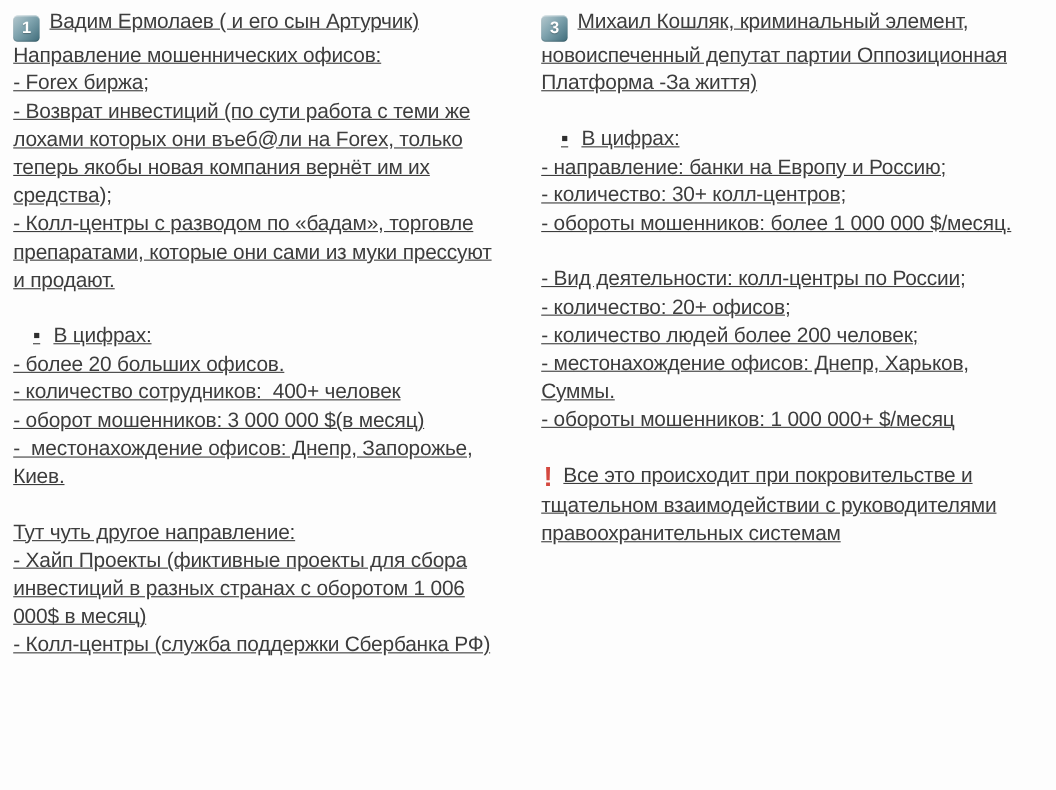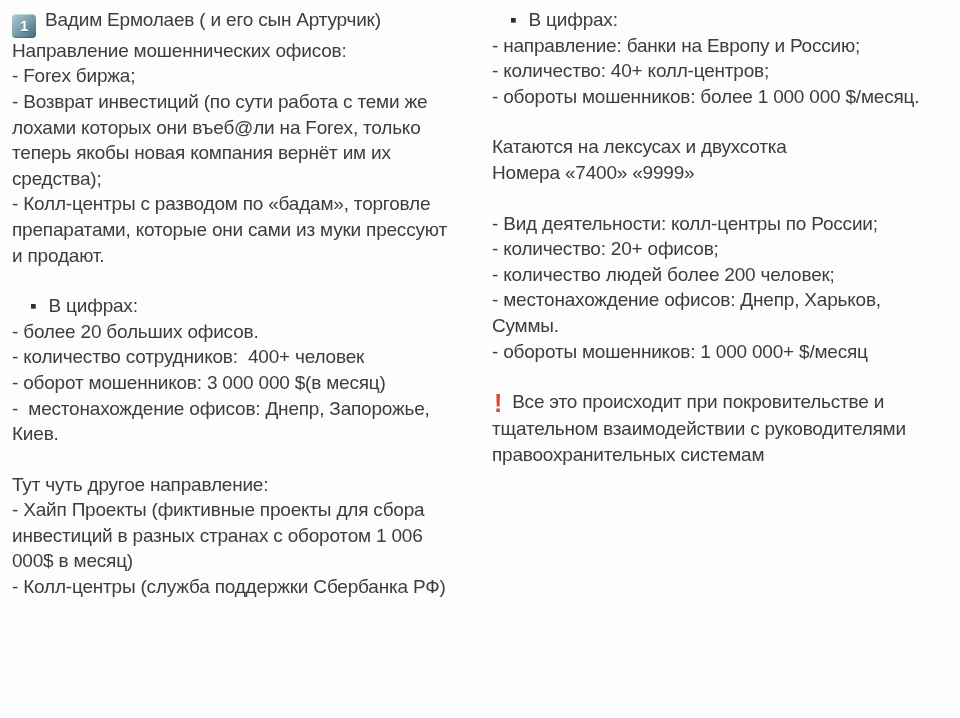--- a/index.html
+++ b/index.html
@@ -18,20 +18,21 @@
   }
   .col {
     width: 464px;
     flex: 0 0 auto;
   }
   .para {
     margin: 0 0 25px 0;
     font-size: 19px;
     line-height: 25.6px;
     letter-spacing: -0.2px;
+    text-decoration: underline;
   }
   .txt {
     white-space: pre-wrap;
     word-break: normal;
   }
   .txt.block { display: block; }
   .badge {
     display: inline-flex;
     align-items: center;
     justify-content: center;
@@ -97,32 +98,33 @@
     <p class="para"><span class="txt">Тут чуть другое направление:
 - Хайп Проекты (фиктивные проекты для сбора
 инвестиций в разных странах с оборотом 1 006
 000$ в месяц)
 - Колл-центры (служба поддержки Сбербанка РФ)</span></p>
 
   </div>
 
   <div class="col">
 
+    <p class="para"><span class="badge">3</span><span class="txt">Михаил Кошляк, криминальный элемент,
+новоиспеченный депутат партии Оппозиционная
+Платформа -За життя)</span></p>
 
 
     <p class="para">
         <span class="bullet-head"><span class="bullet">▪</span><span>В цифрах:</span></span>
         <span class="txt block">- направление: банки на Европу и Россию;
-- количество: 40+ колл-центров;
+- количество: 30+ колл-центров;
 - обороты мошенников: более 1 000 000 $/месяц.</span>
       </p>
 
 
-    <p class="para"><span class="txt">Катаются на лексусах и двухсотка
-Номера «7400» «9999»</span></p>
 
     <p class="para">
         <span class="txt block">- Вид деятельности: колл-центры по России;
 - количество: 20+ офисов;
 - количество людей более 200 человек;
 - местонахождение офисов: Днепр, Харьков,
 Суммы.
 - обороты мошенников: 1 000 000+ $/месяц</span>
       </p>
 

